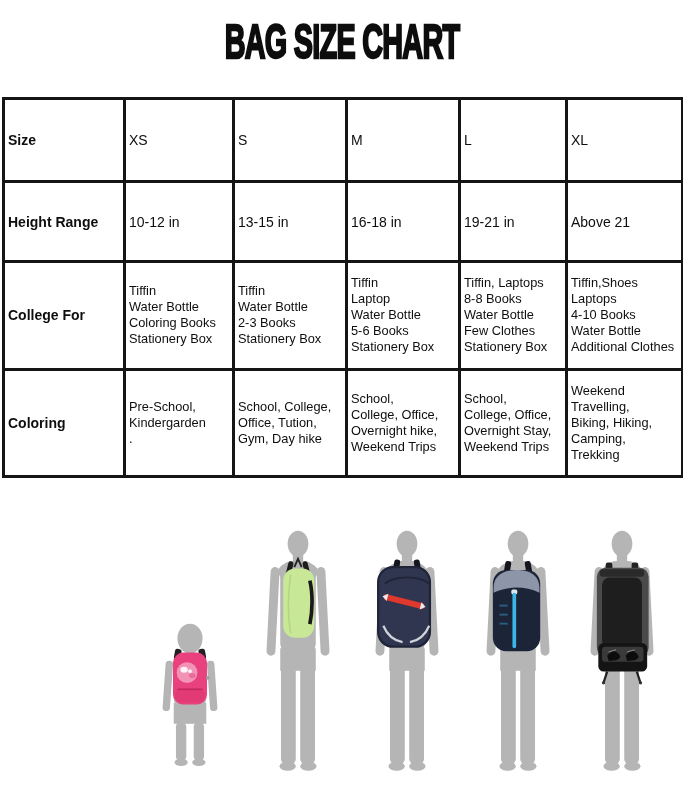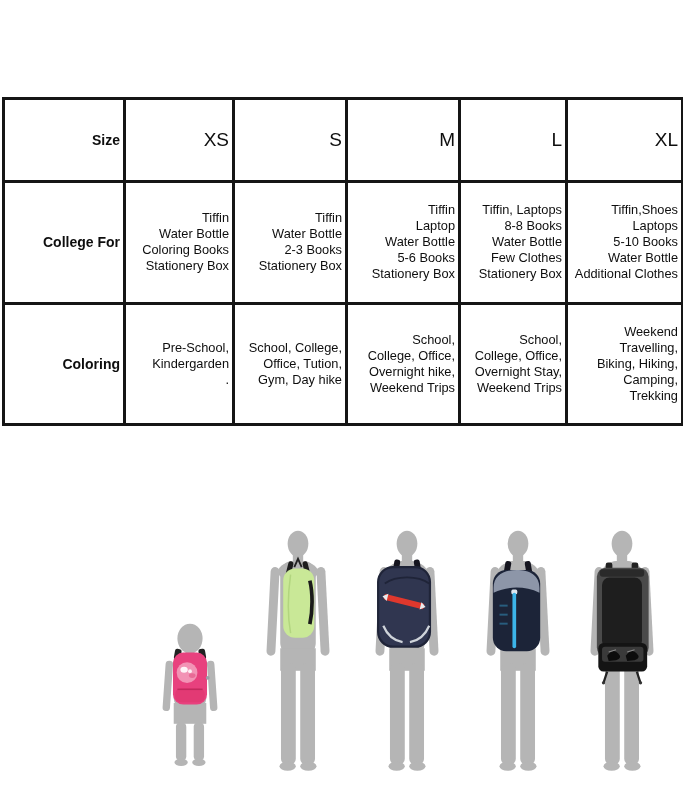--- a/index.html
+++ b/index.html
@@ -14,64 +14,75 @@
     display:inline-block; font-size:40px; font-weight:900; letter-spacing:-1px;
     transform:scale(0.72,1.18); transform-origin:center top;
     -webkit-text-stroke:2px #0d0d0d; color:#0d0d0d; white-space:nowrap;
   }
   
   table.size-chart {
     position:absolute; left:2px; top:97px; width:679px;
     border-collapse:collapse; table-layout:fixed;
   }
   table.size-chart th, table.size-chart td {
-    border:3px solid #151515; text-align:right; vertical-align:middle;
-    white-space:pre-line; padding:19px 3px; color:#0e0e0e;
+    border:3px solid #151515; text-align:left; vertical-align:middle;
+    white-space:pre-line; padding:12px 3px; color:#0e0e0e;
   }
   table.size-chart th { font-weight:bold; font-size:14px; }
-  table.size-chart td { font-weight:normal; font-size:19px; }
+  table.size-chart td { font-weight:normal; font-size:14px; }
   tr.r-size   { height:83px; }
   tr.r-cap    { height:85px; }
   tr.r-height { height:80px; }
   tr.r-suit   { height:87px; }
   tr.r-occ    { height:82px; }
   tr.dense td { font-size:12.8px; line-height:1.26; }
   
   .figure { position:absolute; }
   .figure svg { display:block; width:100%; height:100%; }
   .fig-xs { left:153px; top:620px; width:74px; height:152px; }
   .fig-s  { left:261px; top:528px; width:74px; height:248px; }
   .fig-m  { left:370px; top:528px; width:74px; height:248px; }
   .fig-l  { left:481px; top:528px; width:74px; height:248px; }
   .fig-xl { left:585px; top:528px; width:74px; height:248px; }
 </style>
 </head>
 <body>
 
 <div id="page">
 
+  <div class="title-wrap">
+    <span class="title">BAG SIZE CHART</span>
+  </div>
 
   <table class="size-chart">
     <colgroup>
       <col style="width:121px">
         <col style="width:109px">
         <col style="width:113px">
       <col style="width:113px">
         <col style="width:107px">
         <col style="width:116px">
     </colgroup>
     <tbody>
         <tr class="r-size">
       <th>Size</th>
       <td>XS</td>
       <td>S</td>
       <td>M</td>
       <td>L</td>
       <td>XL</td>
     </tr>
+    <tr class="r-height">
+      <th>Height Range</th>
+      <td>10-12 in</td>
+      <td>13-15 in</td>
+      <td>16-18 in</td>
+      <td>19-21 in</td>
+      <td>Above 21</td>
+    </tr>
     <tr class="r-suit dense">
       <th>College For</th>
       <td>Tiffin
 Water Bottle
 Coloring Books
 Stationery Box</td>
       <td>Tiffin
 Water Bottle
 2-3 Books
 Stationery Box</td>
@@ -80,21 +91,21 @@
 Water Bottle
 5-6 Books
 Stationery Box</td>
       <td>Tiffin, Laptops
 8-8 Books
 Water Bottle
 Few Clothes
 Stationery Box</td>
       <td>Tiffin,Shoes
 Laptops
-5-10 Books
+4-10 Books
 Water Bottle
 Additional Clothes</td>
     </tr>
     <tr class="r-occ dense">
       <th>Coloring</th>
       <td>Pre-School,
 Kindergarden
 .</td>
       <td>School, College,
 Office, Tution,

